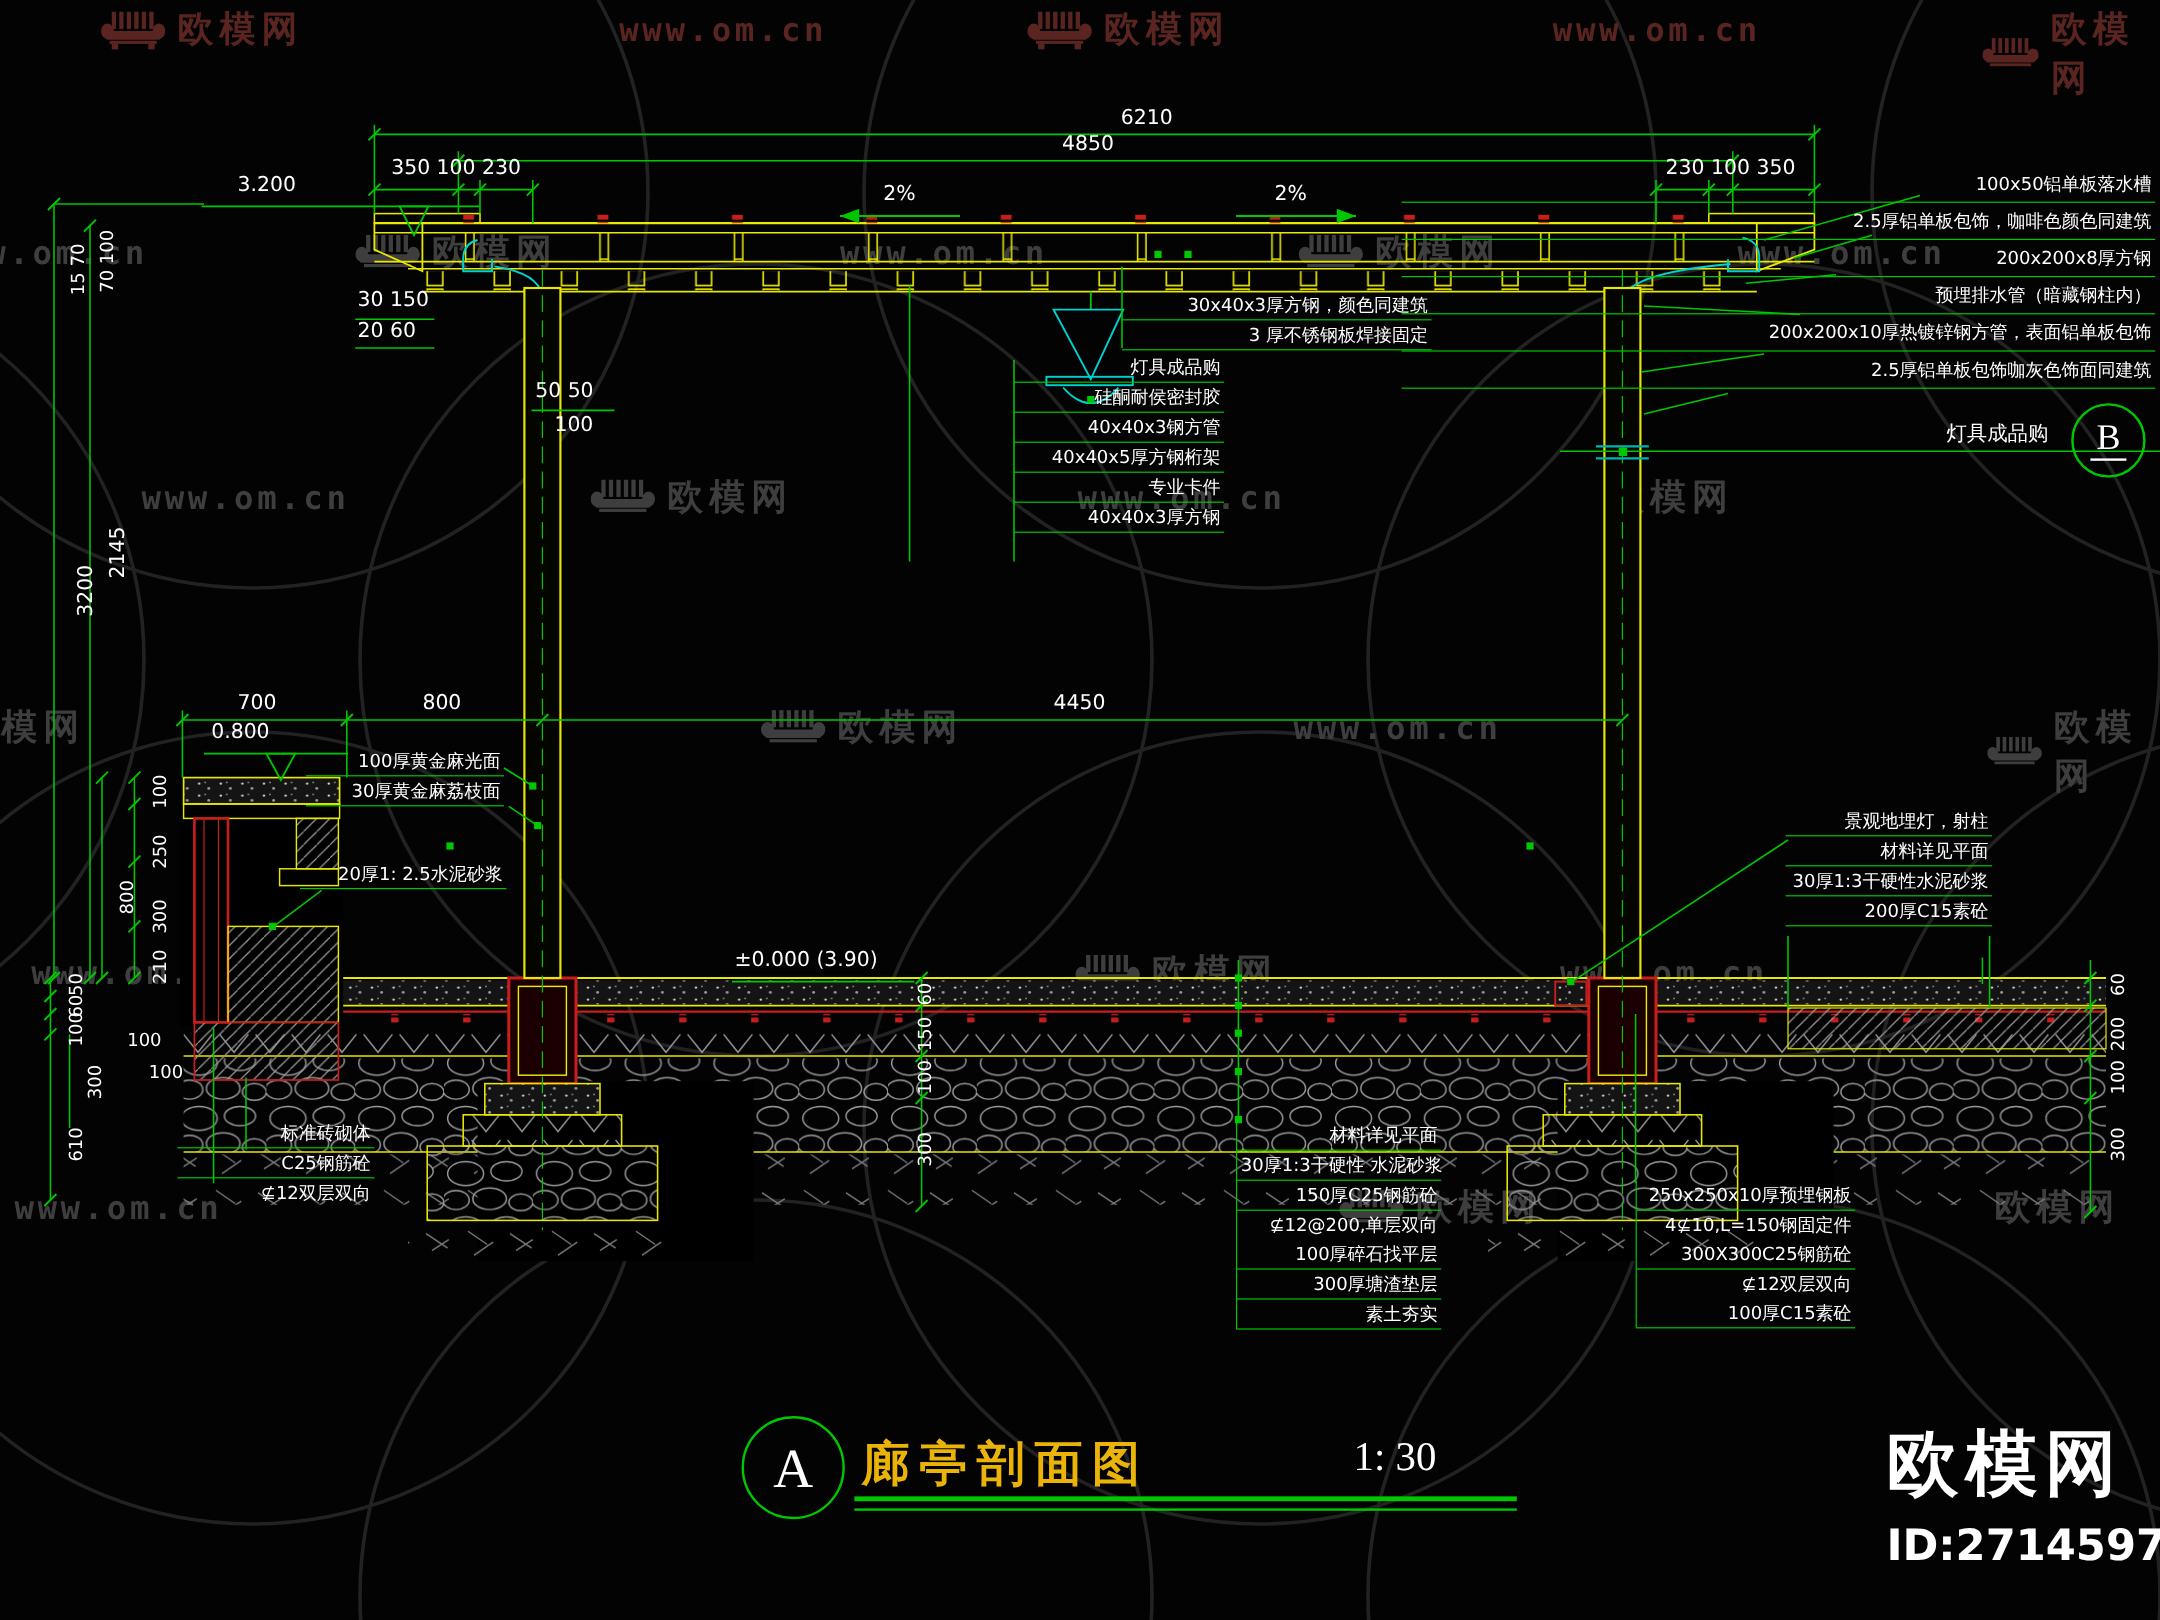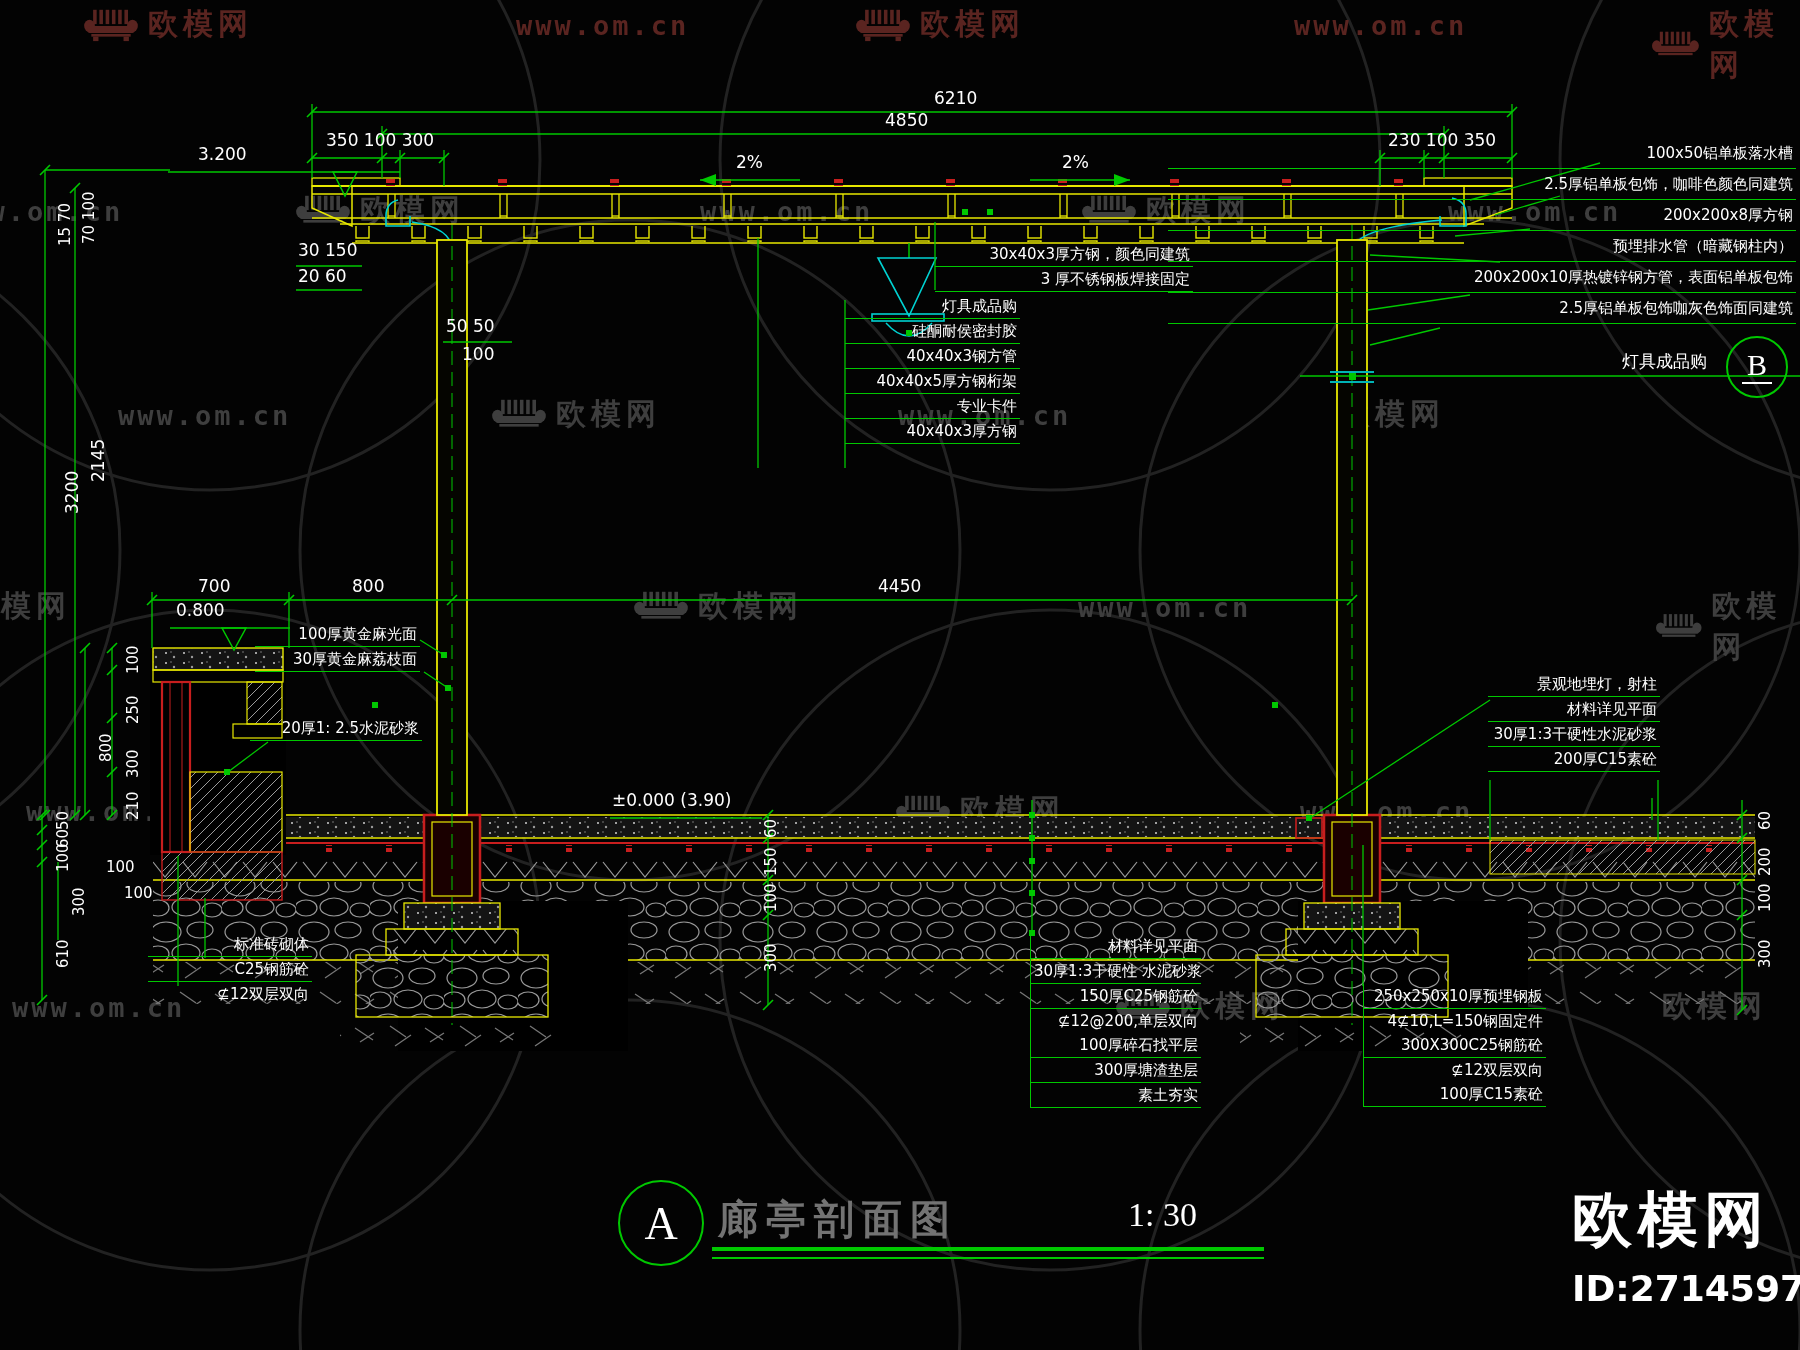--- a/index.html
+++ b/index.html
@@ -24,21 +24,21 @@
   .stack.boxed{border-left:1.5px solid #00c800;}
   .stack.tight .row{padding:3px 3px 2px;}
   
   .tb-circle{position:absolute;width:82px;height:82px;border:2.5px solid #00c800;border-radius:50%;
              display:flex;align-items:center;justify-content:center;z-index:5;}
   .tb-circle .big{color:#fff;font-family:"Liberation Serif","DejaVu Serif",serif;font-size:46px;}
   .b-circle{position:absolute;width:58px;height:58px;border:2px solid #00c800;border-radius:50%;
             display:flex;flex-direction:column;align-items:center;justify-content:center;z-index:5;}
   .b-circle .big{color:#fff;font-family:"Liberation Serif","DejaVu Serif",serif;font-size:30px;line-height:30px;}
   .b-circle .bar{width:30px;border-bottom:2px solid #fff;margin-top:2px;}
-  .title{position:absolute;color:#737373;font-size:40px;letter-spacing:8px;font-weight:bold;z-index:5;}
+  .title{position:absolute;color:#eab308;font-size:40px;letter-spacing:8px;font-weight:bold;z-index:5;}
   .scale{position:absolute;color:#fff;font-size:34px;font-family:"Liberation Serif","DejaVu Serif",serif;z-index:5;}
   .uline{position:absolute;background:#00c800;z-index:5;}
   .logo{position:absolute;color:#fff;font-size:60px;font-weight:bold;letter-spacing:6px;z-index:5;}
   .logo-id{position:absolute;color:#fff;font-size:36px;font-weight:bold;z-index:5;}
 </style>
 </head>
 <body>
 
 <div class="stage">
 
@@ -556,21 +556,21 @@
       <rect x="1029" y="930" width="6" height="6"></rect>
       <rect x="1349" y="373" width="7" height="7"></rect>
       <rect x="1306" y="815" width="6" height="6"></rect>
       <rect x="372" y="702" width="6" height="6"></rect>
         <rect x="1272" y="702" width="6" height="6"></rect>
     </g>
   </svg>
 
   <div class="lbl" style="left:934px;top:88px">6210</div>
   <div class="lbl" style="left:885px;top:110px">4850</div>
-  <div class="lbl" style="left:326px;top:130px">350 100 300</div>
+  <div class="lbl" style="left:326px;top:130px">350 100 230</div>
   <div class="lbl" style="left:1388px;top:130px">230 100 350</div>
   <div class="lbl" style="left:198px;top:144px">3.200</div>
   <div class="lbl" style="left:736px;top:152px">2%</div>
   <div class="lbl" style="left:1062px;top:152px">2%</div>
   <div class="lbl" style="left:298px;top:240px">30 150</div>
   <div class="lbl" style="left:298px;top:266px">20  60</div>
   <div class="lbl" style="left:446px;top:316px">50  50</div>
   <div class="lbl" style="left:462px;top:344px">100</div>
 
   <div class="lbl sm rot" style="left:80px;top:244px">70 100</div>

